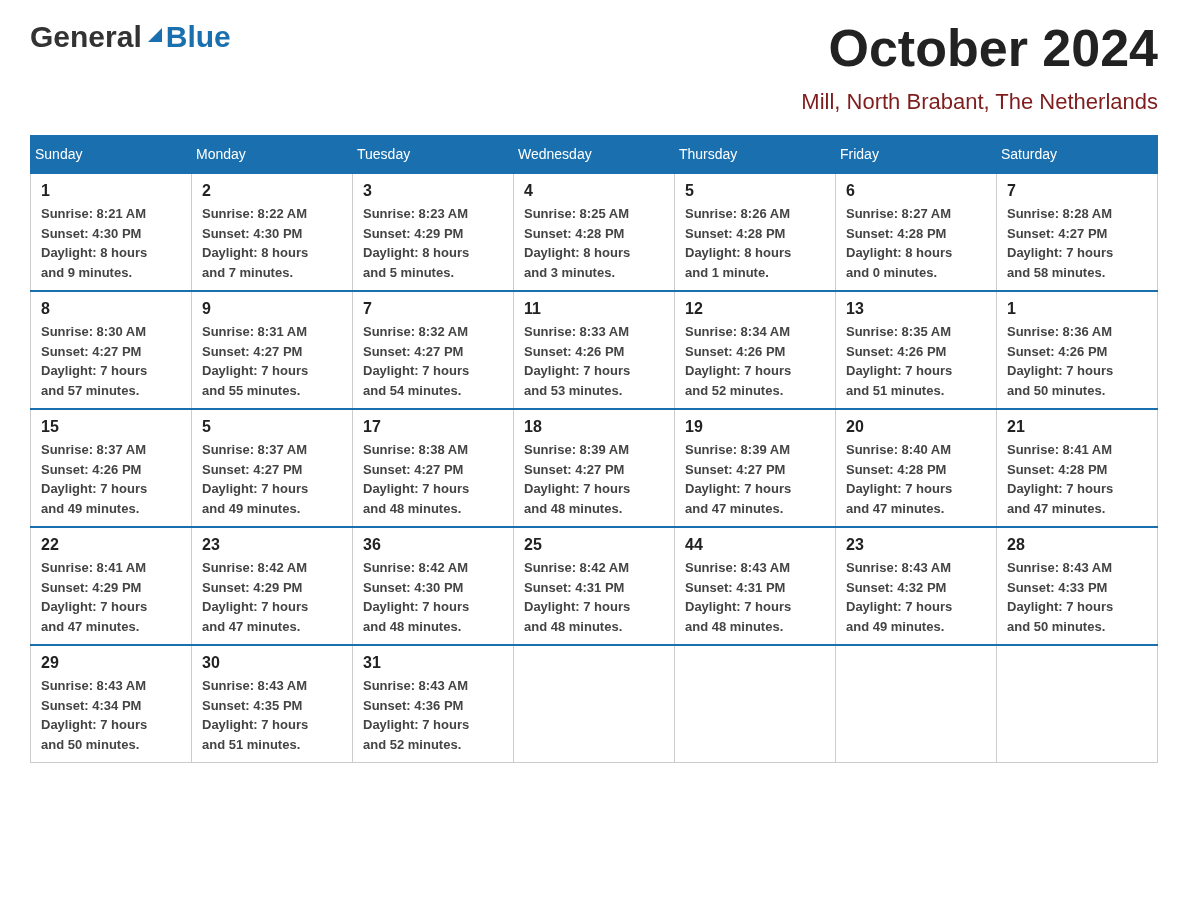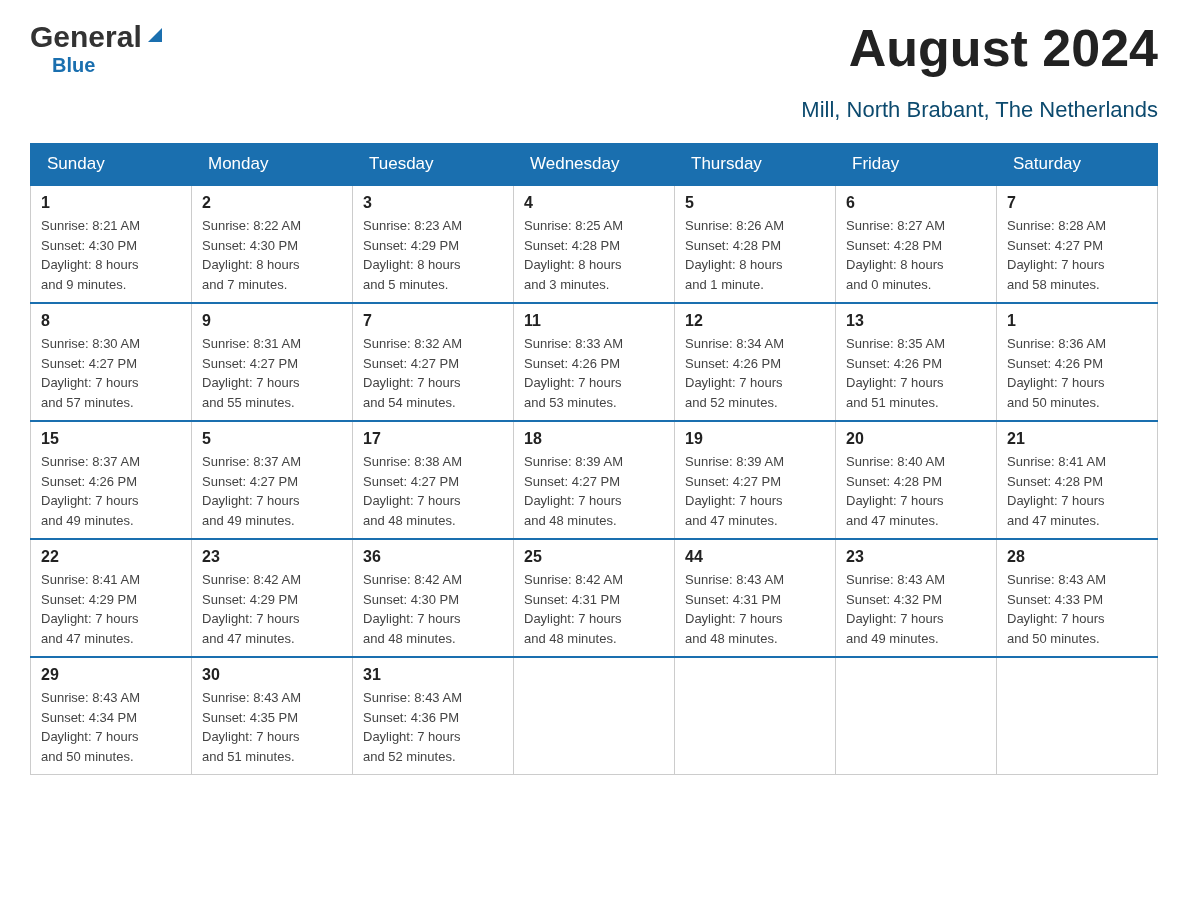--- a/index.html
+++ b/index.html
@@ -20,34 +20,34 @@
       text-align: right;
     }
     .month-title {
       font-size: 52px;
       font-weight: bold;
       color: #222;
       line-height: 1.1;
     }
     .location-title {
       font-size: 22px;
-      color: #0c4a6e;
-      margin-top: 20px;
+      color: #7f1d1d;
+      margin-top: 12px;
     }
     .calendar-table {
       width: 100%;
       border-collapse: collapse;
       table-layout: fixed;
     }
     .calendar-table thead th {
       background-color: #1a6faf;
       color: #fff;
-      font-size: 17px;
+      font-size: 14px;
       font-weight: normal;
-      padding: 10px 16px;
+      padding: 10px 4px;
       text-align: left;
       border: 1px solid #1a6faf;
     }
     .calendar-table tbody td {
       vertical-align: top;
       padding: 8px 10px;
       border: 1px solid #ccc;
       font-size: 13px;
       color: #333;
       height: 110px;
@@ -62,27 +62,28 @@
       font-size: 16px;
       font-weight: bold;
       color: #222;
       display: block;
       margin-bottom: 4px;
     }
     .day-info {
       font-size: 13px;
       line-height: 1.5;
       color: #444;
+      font-weight: bold;
     }
     .empty-cell {
       background: #fff;
     }
     .logo-wrapper {
       display: flex;
-      flex-direction: column;
+      flex-direction: row;
       align-items: flex-start;
     }
     .logo-line1 {
       display: flex;
       align-items: center;
     }
   </style>
 </head>
 <body>
 
@@ -90,25 +91,25 @@
   <div class="logo-wrapper">
     <div class="logo-line1">
       <span style="font-size:30px;font-weight:bold;color:#333;">General</span>
       <span style="display:inline-block;margin-left:2px;margin-bottom:0;vertical-align:middle;">
         <svg width="22" height="22" viewBox="0 0 22 22">
           <polygon points="4,18 18,18 18,4" fill="#1a6faf"></polygon>
         </svg>
       </span>
     </div>
     <div>
-      <span style="font-size:20px;font-weight:bold;color:#1a6faf;margin-left:22px;">Blue</span>
+      <span style="font-size:30px;font-weight:bold;color:#1a6faf;margin-left:0;">Blue</span>
     </div>
   </div>
   <div class="title-area">
-    <div class="month-title">August 2024</div>
+    <div class="month-title">October 2024</div>
     <div class="location-title">Mill, North Brabant, The Netherlands</div>
   </div>
 </div>
 
 <table class="calendar-table">
   <thead>
     <tr>
     <th>Sunday</th>
         <th>Monday</th>
         <th>Tuesday</th>

